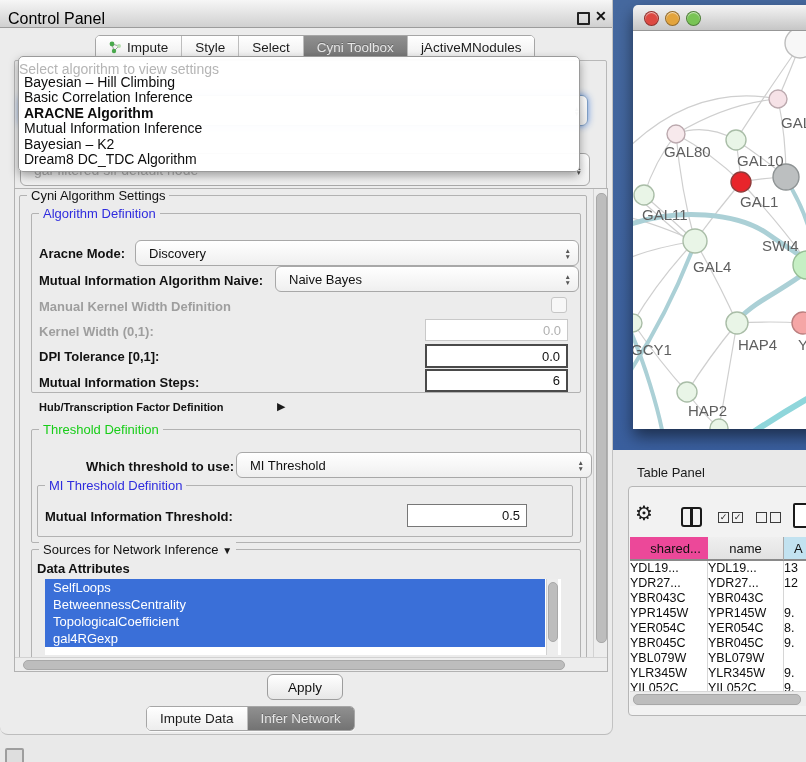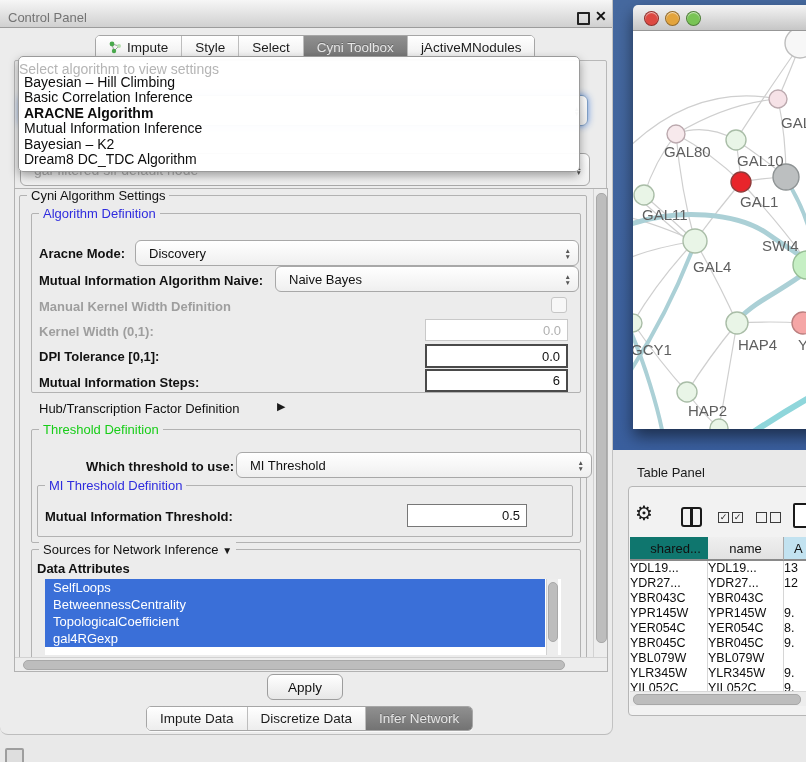--- a/index.html
+++ b/index.html
@@ -4,21 +4,21 @@
 <style>
   html,body{margin:0;padding:0}
   body{width:806px;height:762px;position:relative;overflow:hidden;background:#e9e9e9;
        font-family:"Liberation Sans",sans-serif;color:#111;}
   .abs{position:absolute}
   
   .cp{left:0;top:0;width:612px;height:734px;background:#ececec;border-right:1px solid #c2c2c2;
       border-bottom:1px solid #bdbdbd;border-radius:0 0 8px 8px}
   .cp-titlebar{left:0;top:4;width:612px;height:27px;background:linear-gradient(#f6f6f6,#d0d0d0);
       border-bottom:1px solid #9c9c9c}
-  .cp-title{left:8px;top:10px;font-size:13px;color:#737373}
+  .cp-title{left:8px;top:10px;font-size:16px;color:#000000}
   .float-icon{left:577px;top:12px;width:9px;height:9px;border:2px solid #222;border-radius:1px}
   .close-icon{left:595px;top:8px;font-size:14px;font-weight:bold;color:#111}
   
   .seg-bar{display:flex;height:23px;border:1px solid #a6a6a6;border-radius:5px;overflow:hidden;
       background:#fff;box-shadow:0 1px 0 rgba(255,255,255,.7)}
   .seg{display:flex;align-items:center;gap:5px;padding:0 13px;font-size:13.5px;color:#1c1c1c;
       background:linear-gradient(#ffffff,#ededed);border-right:1px solid #bdbdbd;white-space:nowrap}
   .seg:last-child{border-right:none}
   .seg.sel{background:linear-gradient(#909090,#737373);color:#e6e6e6;text-shadow:0 -1px 0 rgba(0,0,0,.25)}
   .top-tabs{left:95px;top:35px}
@@ -173,21 +173,21 @@
   </div>
   <span class="flabel dis" style="left:24px;top:110px">Manual Kernel Width Definition</span>
   <span class="checkbox" style="left:536px;top:108px"></span>
   <span class="flabel dis" style="left:24px;top:135px">Kernel Width (0,1):</span>
   <div class="tfield dis" style="left:410px;top:130px;width:143px;height:22px">0.0</div>
   <span class="flabel" style="left:24px;top:160px">DPI Tolerance [0,1]:</span>
   <div class="tfield strong" style="left:410px;top:155px;width:143px;height:24px">0.0</div>
   <span class="flabel" style="left:24px;top:186px">Mutual Information Steps:</span>
   <div class="tfield strong" style="left:410px;top:180px;width:143px;height:23px">6</div>
 
-  <span class="flabel" style="left:24px;top:212px;font-weight:normal;font-size:13px">Hub/Transcription Factor Definition</span>
+  <span class="flabel" style="left:24px;top:212px;font-weight:bold;font-size:11px">Hub/Transcription Factor Definition</span>
   <span class="tri" style="position:absolute;left:262px;top:211px">▶</span>
 
   <div class="fs" style="left:16px;top:240px;width:548px;height:112px">
     <span class="fs-legend green">Threshold Definition</span>
   </div>
   <span class="flabel" style="left:71px;top:270px">Which threshold to use:</span>
   <div class="combo" style="left:221px;top:263px;width:356px;height:26px">
     <span>MI Threshold</span>
     <span class="arrows">
         <span>▲</span>
@@ -221,23 +221,20 @@
   <div class="sb-track-v" style="left:0;top:468px;width:592px;height:14px;border-left:none;border-top:1px solid #d2d2d2">
     <div class="sb-thumb" style="left:8px;top:2px;width:540px;height:8px"></div>
   </div>
 </div>
 
 <div class="abs apply-btn">Apply</div>
 
 <div class="abs bottom-tabs seg-bar">
   <div class="seg">
       <span>Impute Data</span>
-    </div>
-  <div class="seg">
-      <span>Discretize Data</span>
     </div>
   <div class="seg sel">
       <span>Infer Network</span>
     </div>
 </div>
 
 <div class="abs mini-icon"></div>
 
 <div class="abs desktop">
   <div class="net-window">
@@ -321,21 +318,21 @@
   <span class="cb">✓</span>
     <span class="cb">✓</span>
 </div>
 <div class="cb-pair" style="left:756px;top:512px">
   <span class="cb"></span>
     <span class="cb"></span>
 </div>
 <div class="abs doc-icon"></div>
 
 <div class="abs tbl-white"></div>
-<div class="th-cell" style="left:630px;width:92px;background:#0f766e">shared...</div>
+<div class="th-cell" style="left:630px;width:92px;background:#ec4899">shared...</div>
 <div class="th-cell" style="left:708px;width:76px;background:linear-gradient(#efefef,#e2e2e2)">name</div>
 <div class="th-cell" style="left:784px;width:60px;background:#c2e2f0;justify-content:flex-start;padding-left:10px">A</div>
 
 <div class="abs table-rows" id="table-rows">
     <div class="trow" style="top: 0px;">
       <div class="tcell" style="left: 0px; width: 78px;">YDL19...</div>
       <div class="tcell" style="left: 78px; width: 76px;">YDL19...</div>
       <div class="tcell" style="left: 154px; width: 66px;">13</div>
     </div>
     <div class="trow" style="top: 15px;">

